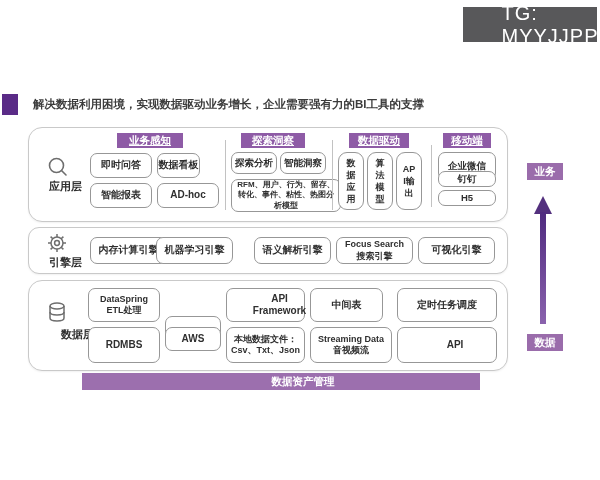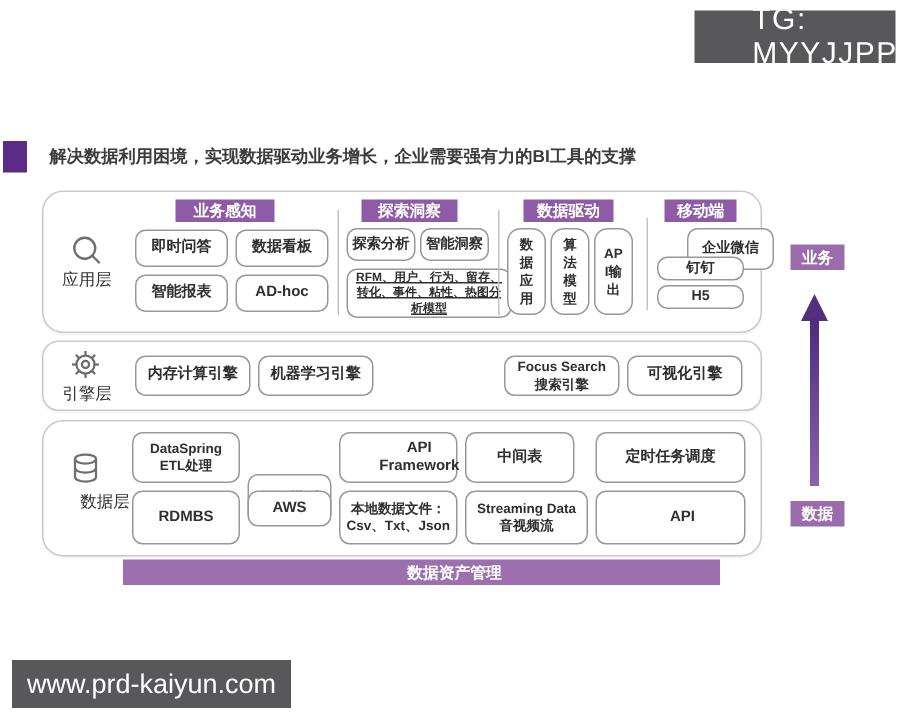--- a/index.html
+++ b/index.html
@@ -12,24 +12,24 @@
   .wm { left:8px; top:440px; width:186px; height:32px; font-size:18px; }
 
   .title-square { position:absolute; left:2px; top:94px; width:16px; height:21px; background:#5a2b87; }
   .title-text { position:absolute; left:33px; top:97px; width:560px; font-size:11.5px; font-weight:bold; color:#3c3c3c; }
 
   .panel { position:absolute; left:28px; width:480px; background:#fff; border:1px solid #c9c9c9; border-radius:14px; box-shadow:0 1px 2px rgba(0,0,0,0.06); }
   .panel.app { top:127px; height:95px; }
   .panel.engine { top:227px; height:47px; border-radius:11px; }
   .panel.data { top:280px; height:91px; }
 
-  .layer-label { position:absolute; font-size:11px; font-weight:normal; color:#2f2f2f; text-align:center; }
+  .layer-label { position:absolute; font-size:11px; font-weight:bold; color:#2f2f2f; text-align:right; }
   .licon { position:absolute; }
 
-  .hdr { position:absolute; background:#8e5ba6; color:#fff; font-size:10.5px; font-weight:bold; display:flex; align-items:center; justify-content:center; height:15px; }
+  .hdr { position:absolute; background:#8e5ba6; color:#fff; font-size:10.5px; font-weight:bold; display:flex; align-items:center; justify-content:center; height:15px;text-decoration:underline; }
   .bx { position:absolute; background:#fff; border:1px solid #979797; border-radius:7px; color:#2f2f2f; font-weight:bold; font-size:10px; display:flex; align-items:center; justify-content:center; text-align:center; line-height:1.25; }
   .bx.small { font-size:9.5px; }
   .bx.vert { width:26px; height:58px; top:152px; font-size:9px; word-break:break-all; padding:0 5px; line-height:1.35; border-radius:9px; }
   .bx.multi { font-size:8px; line-height:1.3; padding:1px 3px; }
   .bx.multi9 { font-size:9px; line-height:1.25; padding:1px 3px; }
   .vdiv { position:absolute; width:1px; background:#c2c2c2; }
 
   .bar { position:absolute; left:82px; top:373px; width:398px; height:17px; background:#9c6fae; color:#fff; font-size:10.5px; font-weight:bold; display:flex; align-items:center; justify-content:center;padding-left:44px; }
 
   .side-badge { position:absolute; left:527px; width:36px; height:17px; background:#9a6cab; color:#fff; font-size:10.5px; font-weight:bold; display:flex; align-items:center; justify-content:center; }
@@ -53,42 +53,42 @@
   <span class="licon" style="left:47px; top:156px;">
     <svg width="22" height="22" viewBox="0 0 22 22">
         <circle cx="9.5" cy="9.5" r="7" fill="none" stroke="#6e6e6e" stroke-width="1.6"></circle>
         <line x1="14.5" y1="14.5" x2="19" y2="19" stroke="#6e6e6e" stroke-width="1.6" stroke-linecap="round"></line>
       </svg>
   </span>
   <div class="layer-label" style="left:34px; top:179px; width:48px;">应用层</div>
 
   <div class="hdr" style="left:117px; top:133px; width:66px;">业务感知</div>
   <div class="bx" style="left:90px;  top:153px; width:62px; height:25px;">即时问答</div>
-  <div class="bx" style="left:157px; top:153px; width:62px; height:25px;">数据看板</div>
+  <div class="bx" style="left:157px; top:153px; width:43px; height:25px;">数据看板</div>
   <div class="bx" style="left:157px; top:183px; width:62px; height:25px;">AD-hoc</div>
   <div class="bx" style="left:90px;  top:183px; width:62px; height:25px;">智能报表</div>
 
   <div class="vdiv" style="left:225px; top:140px; height:70px;"></div>
 
   <div class="hdr" style="left:241px; top:133px; width:64px;">探索洞察</div>
   <div class="bx small" style="left:231px; top:152px; width:46px; height:22px;">探索分析</div>
   <div class="bx small" style="left:280px; top:152px; width:46px; height:22px;">智能洞察</div>
-  <div class="bx multi" style="left:231px; top:179px; width:110px; height:33px;text-decoration:underline;">RFM、用户、行为、留存、转化、事件、粘性、热图分析模型</div>
+  <div class="bx multi" style="left:231px; top:179px; width:110px; height:33px;">RFM、用户、行为、留存、转化、事件、粘性、热图分析模型</div>
 
   <div class="vdiv" style="left:332px; top:140px; height:70px;"></div>
 
   <div class="hdr" style="left:349px; top:133px; width:60px;">数据驱动</div>
   <div class="bx vert" style="left:338px;">数据应用</div>
   <div class="bx vert" style="left:367px;">算法模型</div>
   <div class="bx vert" style="left:396px;">API输出</div>
 
   <div class="vdiv" style="left:431px; top:145px; height:62px;"></div>
 
   <div class="hdr" style="left:443px; top:133px; width:48px;">移动端</div>
-  <div class="bx small" style="left:458px; top:152px; width:58px; height:28px;">企业微信</div>
+  <div class="bx small" style="left:438px; top:152px; width:58px; height:28px;">企业微信</div>
   <div class="bx small" style="left:438px; top:171px; width:58px; height:16px;">钉钉</div>
   <div class="bx small" style="left:438px; top:190px; width:58px; height:16px;">H5</div>
 
   <div class="panel engine"></div>
 
   <span class="licon" style="left:46px; top:232px;">
     <svg width="22" height="22" viewBox="0 0 22 22">
       <g stroke="#6e6e6e" stroke-width="1.5" fill="none">
         <circle cx="11" cy="11" r="6"></circle>
           <circle cx="11" cy="11" r="2.4"></circle>
@@ -99,21 +99,22 @@
         <line x1="4.6" y1="4.6" x2="6.8" y2="6.8"></line>
           <line x1="15.2" y1="15.2" x2="17.4" y2="17.4"></line>
         <line x1="4.6" y1="17.4" x2="6.8" y2="15.2"></line>
           <line x1="15.2" y1="6.8" x2="17.4" y2="4.6"></line>
       </g>
     </svg>
   </span>
   <div class="layer-label" style="left:34px; top:255px; width:48px;">引擎层</div>
 
   <div class="bx" style="left:90px;  top:237px; width:77px; height:27px;">内存计算引擎</div>
-  <div class="bx" style="left:172px; top:237px; width:77px; height:27px;">机器学习引擎</div>
+  <div class="bx" style="left:156px; top:237px; width:77px; height:27px;">机器学习引擎</div>
+  <div class="bx" style="left:254px; top:237px; width:77px; height:27px;">语义解析引擎</div>
   <div class="bx multi9" style="left:336px; top:237px; width:77px; height:27px;">Focus Search 搜索引擎</div>
   <div class="bx" style="left:418px; top:237px; width:77px; height:27px;">可视化引擎</div>
 
   <div class="panel data"></div>
 
   <span class="licon" style="left:46px; top:301px;">
     <svg width="22" height="24" viewBox="0 0 22 24">
       <g stroke="#6e6e6e" stroke-width="1.5" fill="none">
         <ellipse cx="11" cy="5" rx="7" ry="3"></ellipse>
         <path d="M4 5 v12 c0 1.7 3.1 3 7 3 s7 -1.3 7 -3 v-12"></path>
@@ -135,17 +136,14 @@
   <div class="bx multi9" style="left:310px; top:327px; width:82px;  height:36px;">Streaming Data音视频流</div>
   <div class="bx" style="left:397px; top:327px; width:100px; height:36px;padding-left:16px;">API</div>
 
   <div class="bar">数据资产管理</div>
 
   <div class="side-badge" style="top:163px;">业务</div>
   <div class="arrow-head"></div>
   <div class="arrow-shaft"></div>
   <div class="side-badge" style="top:334px;">数据</div>
 
-  <div class="dark-badge wm">
-      <span>www.prd-kaiyun.com</span>
-    </div>
 
 </div>
 
 </body></html>

